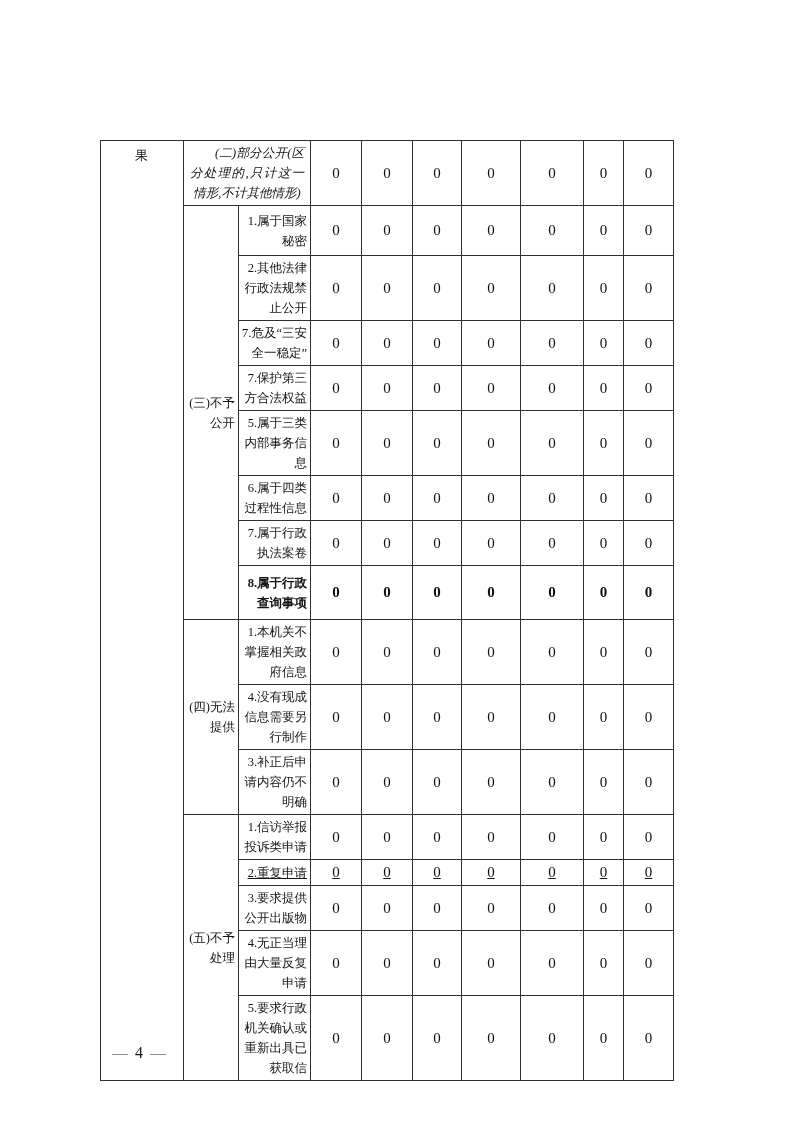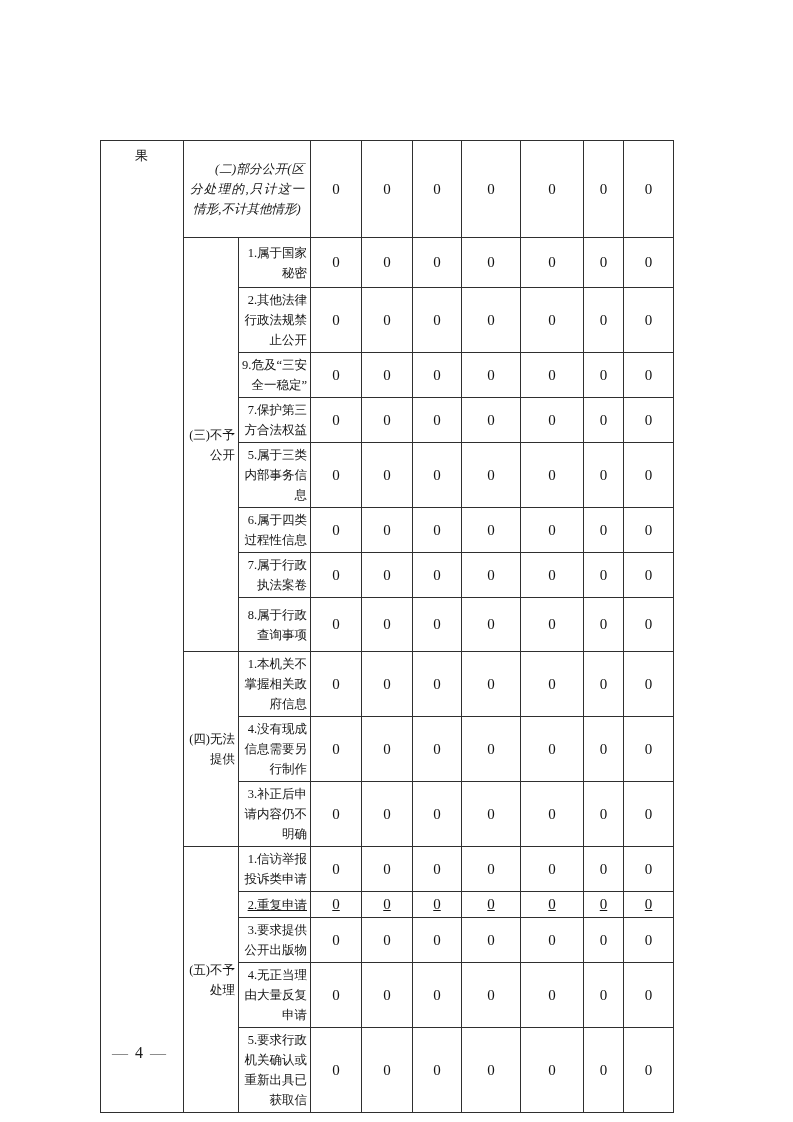--- a/index.html
+++ b/index.html
@@ -37,38 +37,38 @@
     padding: 2px 3px;
     text-align: right;
   }
   td.merged-cell {
     font-size: 12.5px;
     line-height: 20px;
     font-style: italic;
     text-align: justify;
     text-align-last: center;
     text-indent: 2em;
-    padding: 18px 6px;
+    padding: 2px 6px;
   }
   td.val-cell {
     font-size: 15px;
     font-family: "Liberation Serif", serif;
     color: #111111;
   }
   tr.h62 { height: 62px; }
   tr.h50 { height: 50px; }
   tr.h64 { height: 64px; margin-top: 40px; }
   tr.h65 { height: 65px; }
   tr.h63 { height: 63px; }
   tr.h47 { height: 47px; }
   tr.h46 { height: 46px; }
   tr.h44 { height: 44px; }
   tr.h43 { height: 43px; }
   tr.h42 { height: 42px; }
-  tr.h54 { height: 54px; }
+  tr.h54 { height: 54px; font-weight: bold; }
   tr.h26 { height: 26px; text-decoration: underline; }
   .page-footer {
     position: absolute;
     left: 98px;
     top: 1044px;
     width: 82px;
     text-align: center;
     font-size: 16px;
     white-space: nowrap;
   }
@@ -121,21 +121,21 @@
       <td class="val-cell">0</td>
       <td class="val-cell">0</td>
       <td class="val-cell">0</td>
       <td class="val-cell">0</td>
       <td class="val-cell">0</td>
       <td class="val-cell">0</td>
       <td class="val-cell">0</td>
     </tr>
 
     <tr class="h44">
-      <td class="lbl-cell">9.危及“三安全一稳定”</td>
+      <td class="lbl-cell">7.危及“三安全一稳定”</td>
       <td class="val-cell">0</td>
       <td class="val-cell">0</td>
       <td class="val-cell">0</td>
       <td class="val-cell">0</td>
       <td class="val-cell">0</td>
       <td class="val-cell">0</td>
       <td class="val-cell">0</td>
     </tr>
 
     <tr class="h44">

